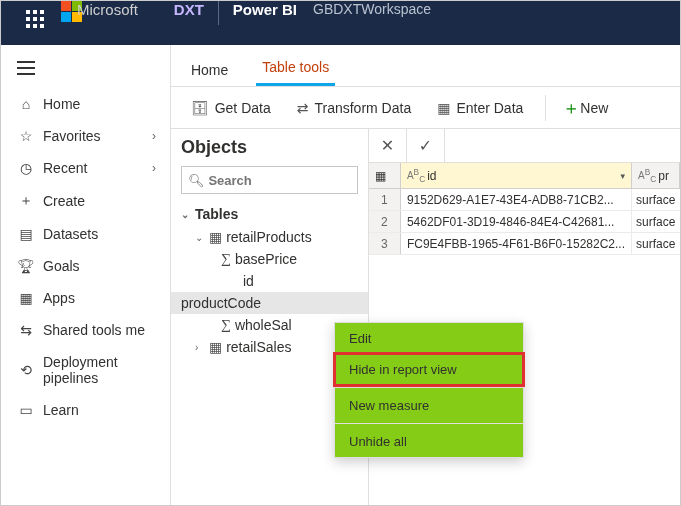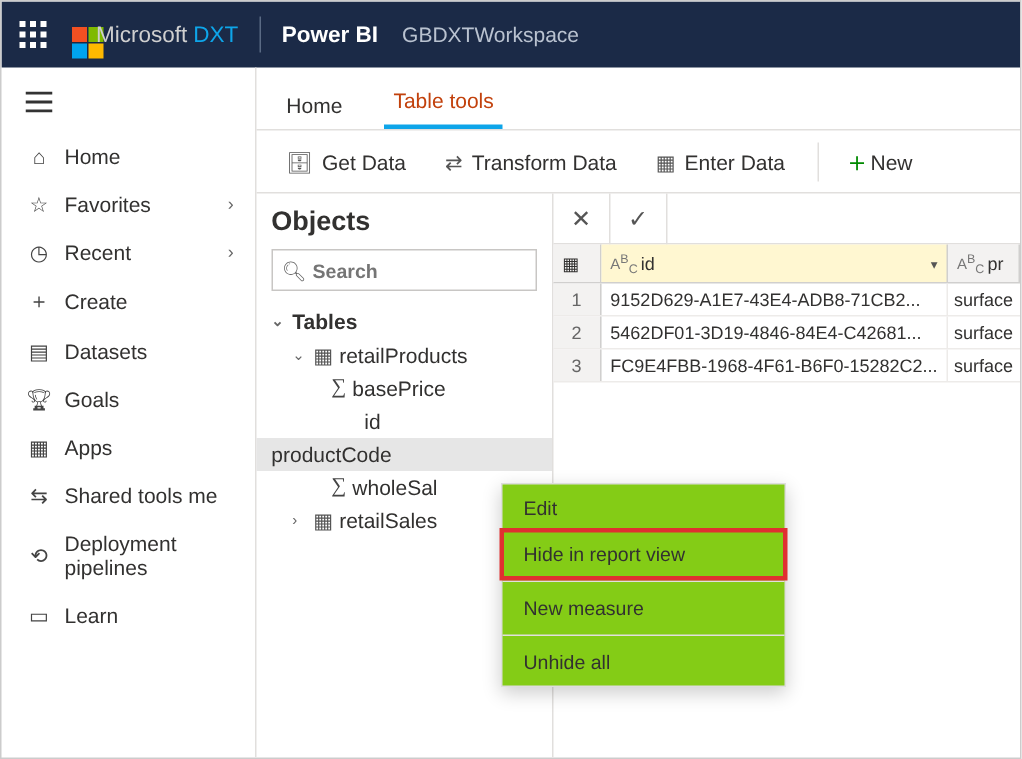--- a/index.html
+++ b/index.html
@@ -1,27 +1,27 @@
 <!DOCTYPE html>
 <html><head>
 <meta charset="utf-8">
 <style>
   * { box-sizing: border-box; margin: 0; padding: 0; }
   body { font-family: "Segoe UI", Arial, sans-serif; font-size: 13px; color: #323130; background: #fff; width: 681px; height: 506px; overflow: hidden; border: 1px solid #ccc; }
   
   
-  .topbar { height: 44px; background: #1B2A47; color: #fff; display: flex; align-items: center; padding: 0 3px; }
+  .topbar { height: 44px; background: #1B2A47; color: #fff; display: flex; align-items: flex-start; padding: 0 16px; }
   .waffle { width: 36px; height: 36px; display:flex; align-items:center; justify-content:center; }
   .waffle-dots { display:grid; grid-template-columns:repeat(3,4px); grid-template-rows:repeat(3,4px); gap:3px;}
   .waffle-dots span { width:4px; height:4px; background:#fff; }
   .ms-logo { display:flex; margin-left:8px; margin-right:6px;}
   .ms-logo div { width:10px; height:10px; }
   .brand { display:flex; align-items:center; font-size:15px; }
   .brand .ms { color:#cfcfcf; margin-right:4px; }
-  .brand .dxt { color:#0ea5e9; font-weight:400; }
+  .brand .dxt { color:#c4b5fd; font-weight:700;margin-left:32px; }
   .divider { width:1px; height:24px; background:#5a6a84; margin:0 14px; }
   .pbi { font-weight:600; font-size:15px; color:#fff; }
   .workspace { margin-left:16px; color:#b9c2d0; font-size:14px; }
 
   
   .layout { display:flex; height:calc(100% - 44px); }
   .sidebar { width:218px; border-right:1px solid #e1dfdd; display:flex; flex-direction:column; padding-top:6px;}
   .sidebar .hamburger { padding:10px 16px; }
   .nav-item { display:flex; align-items:center; padding:8px 14px; cursor:pointer; font-size:14px; color:#323130; }
   .nav-item .ic { width:22px; display:flex; justify-content:center; color:#444;}
@@ -255,21 +255,21 @@
           <div class="gr-id">9152D629-A1E7-43E4-ADB8-71CB2...</div>
           <div class="gr-last">surface</div>
         </div>
         <div class="grid-row">
           <div class="gr-num">2</div>
           <div class="gr-id">5462DF01-3D19-4846-84E4-C42681...</div>
           <div class="gr-last">surface</div>
         </div>
         <div class="grid-row">
           <div class="gr-num">3</div>
-          <div class="gr-id">FC9E4FBB-1968-4F61-B6F0-15282C2...</div>
+          <div class="gr-id">FC9E4FBB-1965-4F61-B6F0-15282C2...</div>
           <div class="gr-last">surface</div>
         </div>
       </div>
     </div>
   </div>
 </div>
 
 <div class="context-menu">
   <div class="cm-item">Edit</div>
   <div class="cm-item highlight">Hide in report view</div>

